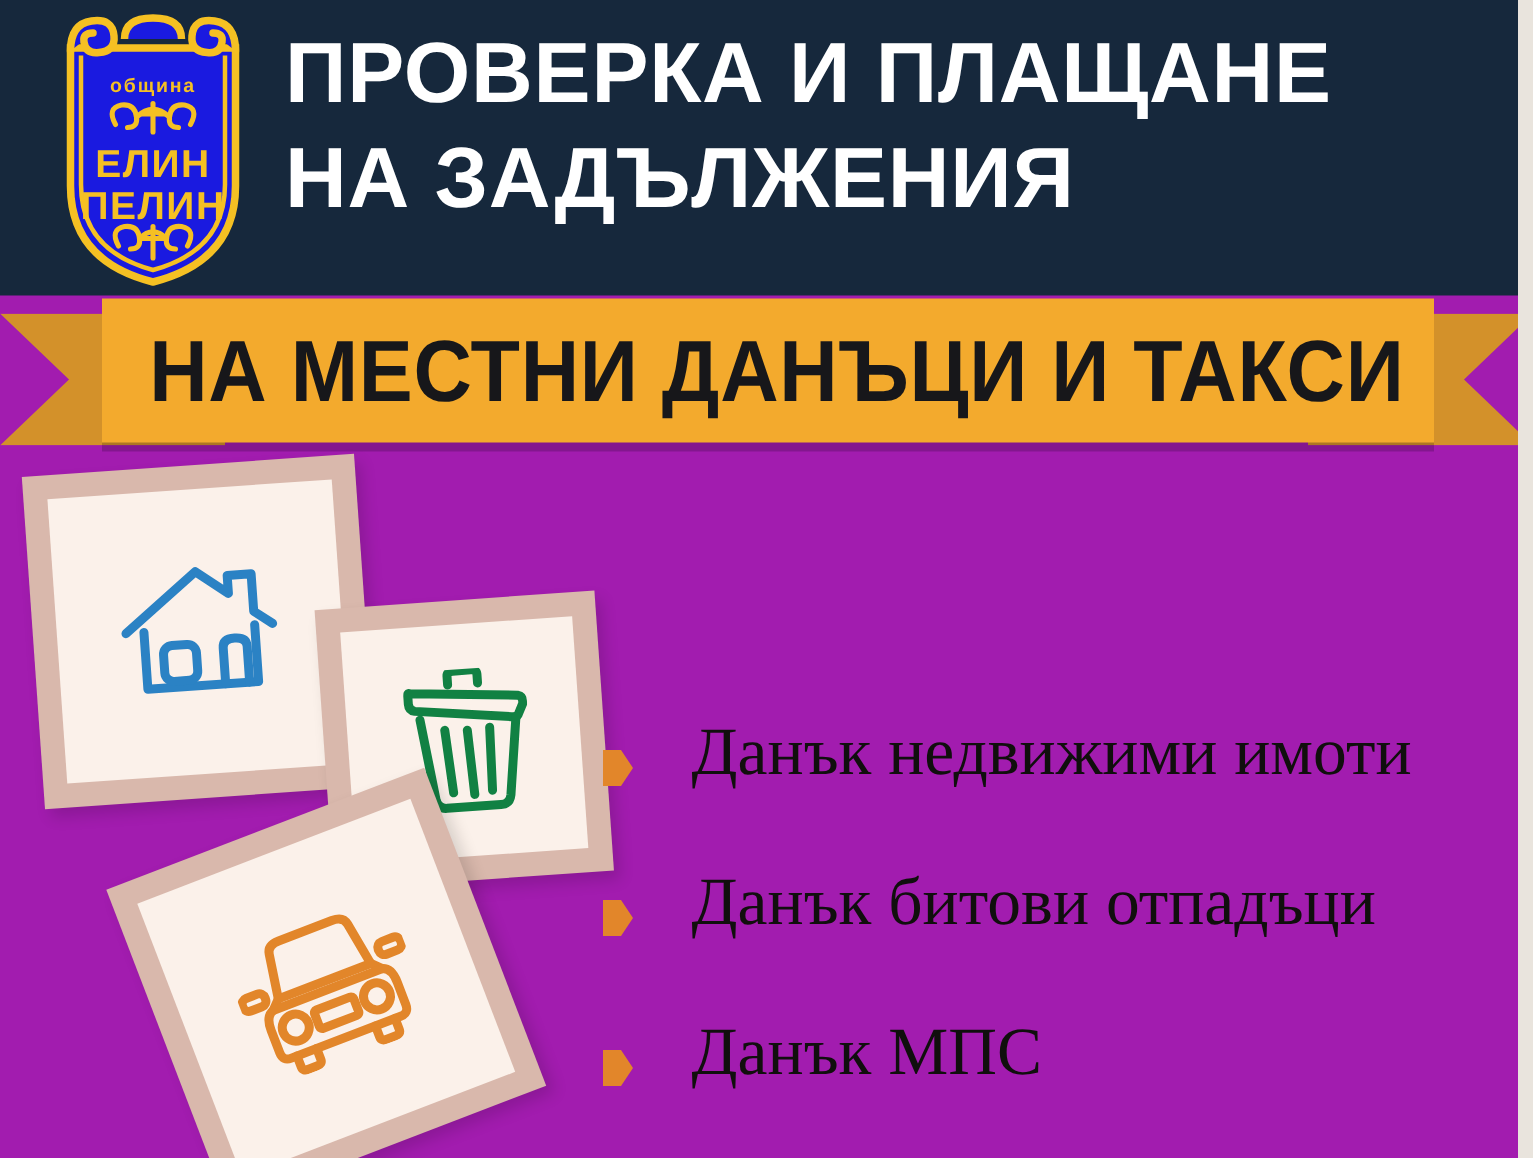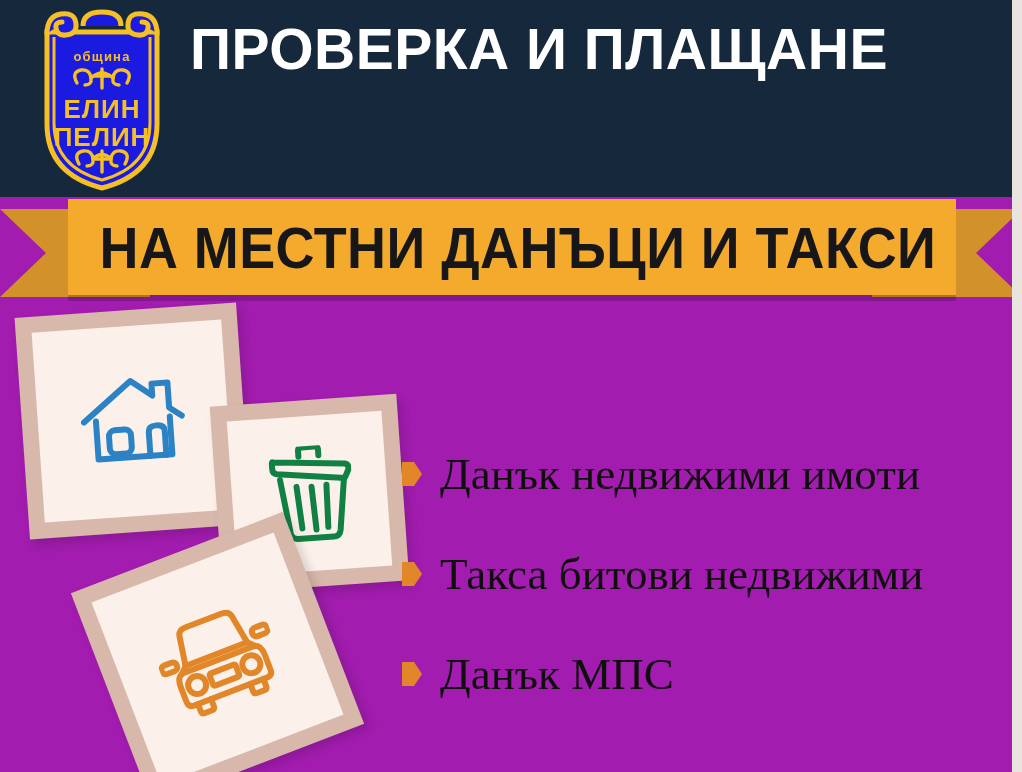--- a/index.html
+++ b/index.html
@@ -78,22 +78,23 @@
     display:flex;align-items:center;justify-content:center;
   }
   #stamp-home{left:22px;top:310px;width:190px;height:190px;transform:rotate(-4deg);}
   #stamp-trash{left:216px;top:400px;width:155px;height:155px;transform:rotate(-4deg);}
   #stamp-car{left:104px;top:545px;width:195px;height:195px;transform:rotate(-21deg);}
   .stamp svg.icon{display:block;}
 
   
   .list{position:absolute;left:402px;top:424px;width:610px;}
   .list-item{
-    display:flex;align-items:center;
+    display:flex;align-items:flex-end;
     height:100px;
+    gap:21px;
   }
   .bullet{
     width:20px;height:24px;flex:0 0 20px;margin-right:18px;
     background:#e2862a;
     clip-path:polygon(0 0,12px 0,20px 12px,12px 24px,0 24px);
   }
   .list-label{
     font-family:"Liberation Serif",serif;
     font-size:45px;
     color:#100f0d;
@@ -139,20 +140,21 @@
           <path d="M104 158 Q110 147 100 145 Q91 144 90 153 Q89 160 96 160"></path>
           <path d="M72 153 Q81 144 90 153"></path>
           <path d="M81 145 L81 166"></path>
           <path d="M74 153 L88 153"></path>
         </g>
       </svg>
     </div>
 
     <div class="header-title">
       <span>ПРОВЕРКА И ПЛАЩАНЕ</span>
+      <span class="l2">НА ЗАДЪЛЖЕНИЯ</span>
     </div>
   </div>
 
   <div class="ribbon">
     <div class="ribbon-tail left"></div>
     <div class="ribbon-tail right"></div>
     <div class="ribbon-shadow"></div>
     <div class="ribbon-main">
       <span class="ribbon-text">НА МЕСТНИ ДАНЪЦИ И ТАКСИ</span>
     </div>
@@ -207,21 +209,21 @@
 
   <div class="list">
 
     <div class="list-item">
       <span class="bullet"></span>
       <span class="list-label">Данък недвижими имоти</span>
     </div>
 
     <div class="list-item">
       <span class="bullet"></span>
-      <span class="list-label">Такса битови недвижими</span>
+      <span class="list-label">Данък битови отпадъци</span>
     </div>
 
     <div class="list-item">
       <span class="bullet"></span>
       <span class="list-label">Данък МПС</span>
     </div>
 
   </div>
 
 </div>

